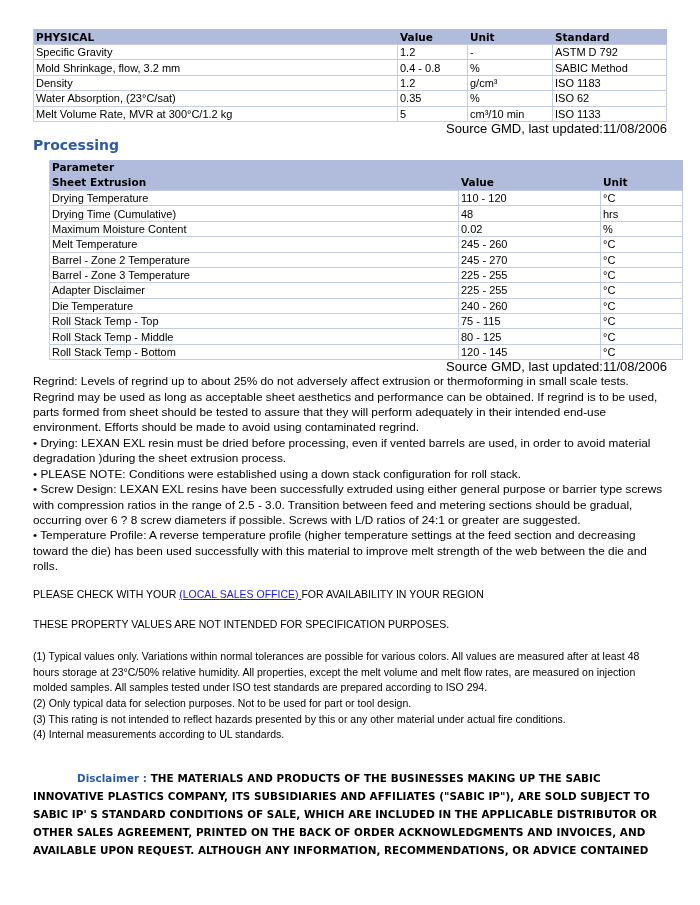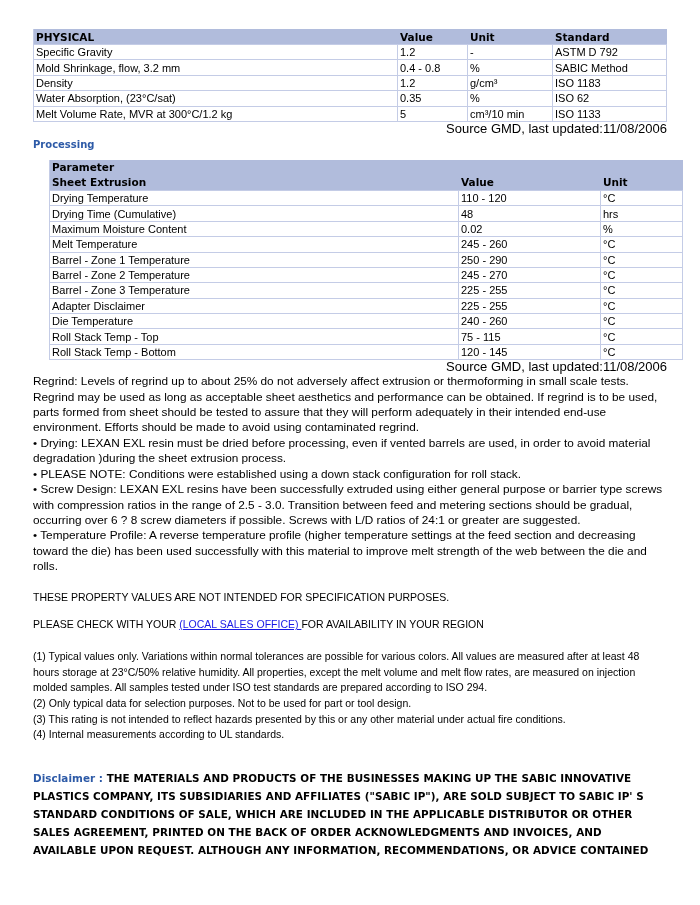--- a/index.html
+++ b/index.html
@@ -56,21 +56,21 @@
     .center { text-align: left; }
     .source {
       text-align: right;
       font-size: 13px;
       height: 14px;
       line-height: 14px;
     }
     .section-heading {
       font-family: "DejaVu Sans", sans-serif;
       font-weight: bold;
-      font-size: 10px;
+      font-size: 14px;
       color: #2d5aa7;
       margin-top: 2px;
       height: 20px;
       line-height: 14px;
     }
     .p-text {
       font-size: 11.8px;
       line-height: 15.4px;
       margin: 0;
     }
@@ -86,20 +86,21 @@
     .disclaimer {
       font-family: "DejaVu Sans", sans-serif;
       font-weight: bold;
       font-size: 10.4px;
       line-height: 18px;
       margin: 0;
       letter-spacing: 0.05px;
     }
     .disclaimer .label {
       color: #2d5aa7;
+      margin-left: 44px;
     }
   </style>
 </head>
 <body>
 
 <div class="page">
 
   <table class="grid">
     <colgroup>
       <col style="width:365px">
@@ -183,25 +184,20 @@
         <td class="left">Maximum Moisture Content</td>
         <td class="center">0.02</td>
         <td class="center">%</td>
       </tr>
       <tr>
         <td class="left">Melt Temperature</td>
         <td class="center">245 - 260</td>
         <td class="center">°C</td>
       </tr>
       <tr>
-        <td class="left">Barrel - Zone 1 Temperature</td>
-        <td class="center">250 - 290</td>
-        <td class="center">°C</td>
-      </tr>
-      <tr>
         <td class="left">Barrel - Zone 2 Temperature</td>
         <td class="center">245 - 270</td>
         <td class="center">°C</td>
       </tr>
       <tr>
         <td class="left">Barrel - Zone 3 Temperature</td>
         <td class="center">225 - 255</td>
         <td class="center">°C</td>
       </tr>
       <tr>
@@ -210,44 +206,49 @@
         <td class="center">°C</td>
       </tr>
       <tr>
         <td class="left">Die Temperature</td>
         <td class="center">240 - 260</td>
         <td class="center">°C</td>
       </tr>
       <tr>
         <td class="left">Roll Stack Temp - Top</td>
         <td class="center">75 - 115</td>
+        <td class="center">°C</td>
+      </tr>
+      <tr>
+        <td class="left">Roll Stack Temp - Middle</td>
+        <td class="center">80 - 125</td>
         <td class="center">°C</td>
       </tr>
       <tr>
         <td class="left">Roll Stack Temp - Bottom</td>
         <td class="center">120 - 145</td>
         <td class="center">°C</td>
       </tr>
     </tbody>
   </table>
   <div class="source">Source GMD, last updated:11/08/2006</div>
 
   <div>
     <p class="p-text">Regrind: Levels of regrind up to about 25% do not adversely affect extrusion or thermoforming in small scale tests. Regrind may be used as long as acceptable sheet aesthetics and performance can be obtained. If regrind is to be used, parts formed from sheet should be tested to assure that they will perform adequately in their intended end-use environment. Efforts should be made to avoid using contaminated regrind.</p>
     <p class="p-text">• Drying: LEXAN EXL resin must be dried before processing, even if vented barrels are used, in order to avoid material degradation )during the sheet extrusion process.</p>
     <p class="p-text">• PLEASE NOTE: Conditions were established using a down stack configuration for roll stack.</p>
     <p class="p-text">• Screw Design: LEXAN EXL resins have been successfully extruded using either general purpose or barrier type screws with compression ratios in the range of 2.5 - 3.0. Transition between feed and metering sections should be gradual, occurring over 6 ? 8 screw diameters if possible. Screws with L/D ratios of 24:1 or greater are suggested.</p>
     <p class="p-text">• Temperature Profile: A reverse temperature profile (higher temperature settings at the feed section and decreasing toward the die) has been used successfully with this material to improve melt strength of the web between the die and rolls.</p>
   </div>
 
-  <p class="small-text" style="margin-top:15px;">THESE PROPERTY VALUES ARE NOT INTENDED FOR SPECIFICATION PURPOSES.</p>
-
   <p class="small-text" style="margin-top:12px;">
     <span>PLEASE CHECK WITH YOUR </span><a class="link" href="#">(LOCAL SALES OFFICE) </a><span>FOR AVAILABILITY IN YOUR REGION</span>
   </p>
+
+  <p class="small-text" style="margin-top:15px;">THESE PROPERTY VALUES ARE NOT INTENDED FOR SPECIFICATION PURPOSES.</p>
 
   <div style="margin-top:16px;">
     <p class="small-text">(1) Typical values only. Variations within normal tolerances are possible for various colors. All values are measured after at least 48 hours storage at 23°C/50% relative humidity. All properties, except the melt volume and melt flow rates, are measured on injection molded samples. All samples tested under ISO test standards are prepared according to ISO 294.</p>
     <p class="small-text">(2) Only typical data for selection purposes. Not to be used for part or tool design.</p>
     <p class="small-text">(3) This rating is not intended to reflect hazards presented by this or any other material under actual fire conditions.</p>
     <p class="small-text">(4) Internal measurements according to UL standards.</p>
   </div>
 
   <p class="disclaimer" style="margin-top:26px;">
     <span class="label">Disclaimer : </span><span>THE MATERIALS AND PRODUCTS OF THE BUSINESSES MAKING UP THE SABIC INNOVATIVE PLASTICS COMPANY, ITS SUBSIDIARIES AND AFFILIATES ("SABIC IP"), ARE SOLD SUBJECT TO SABIC IP' S STANDARD CONDITIONS OF SALE, WHICH ARE INCLUDED IN THE APPLICABLE DISTRIBUTOR OR OTHER SALES AGREEMENT, PRINTED ON THE BACK OF ORDER ACKNOWLEDGMENTS AND INVOICES, AND AVAILABLE UPON REQUEST. ALTHOUGH ANY INFORMATION, RECOMMENDATIONS, OR ADVICE CONTAINED</span>

